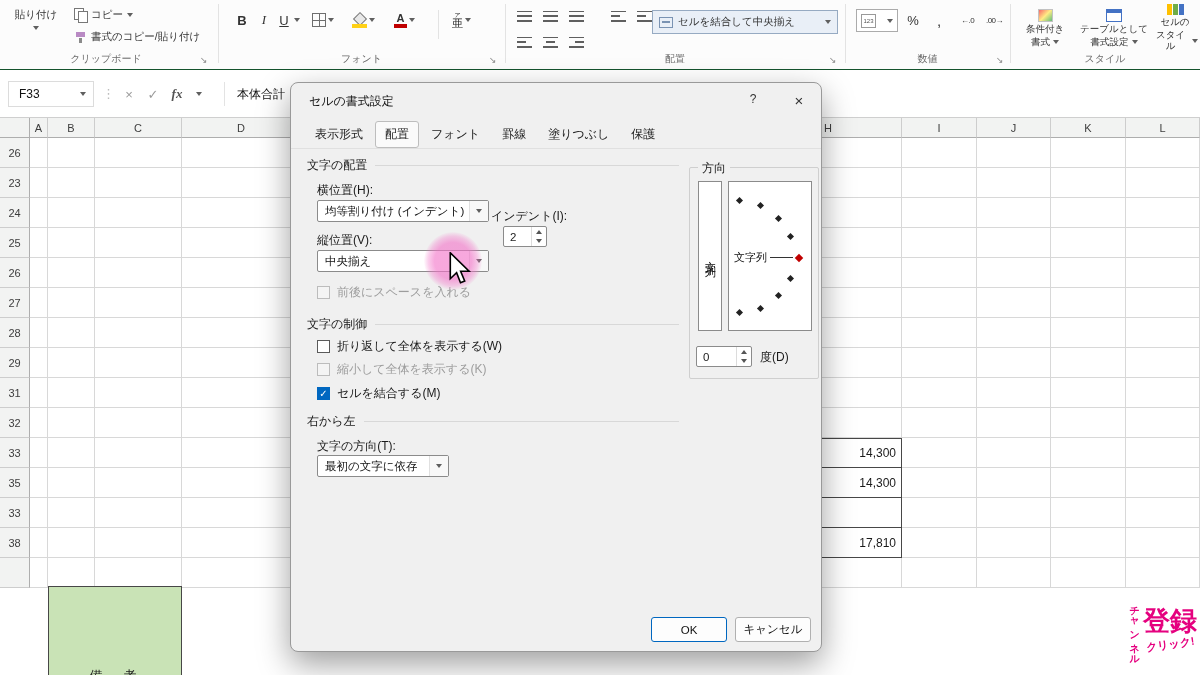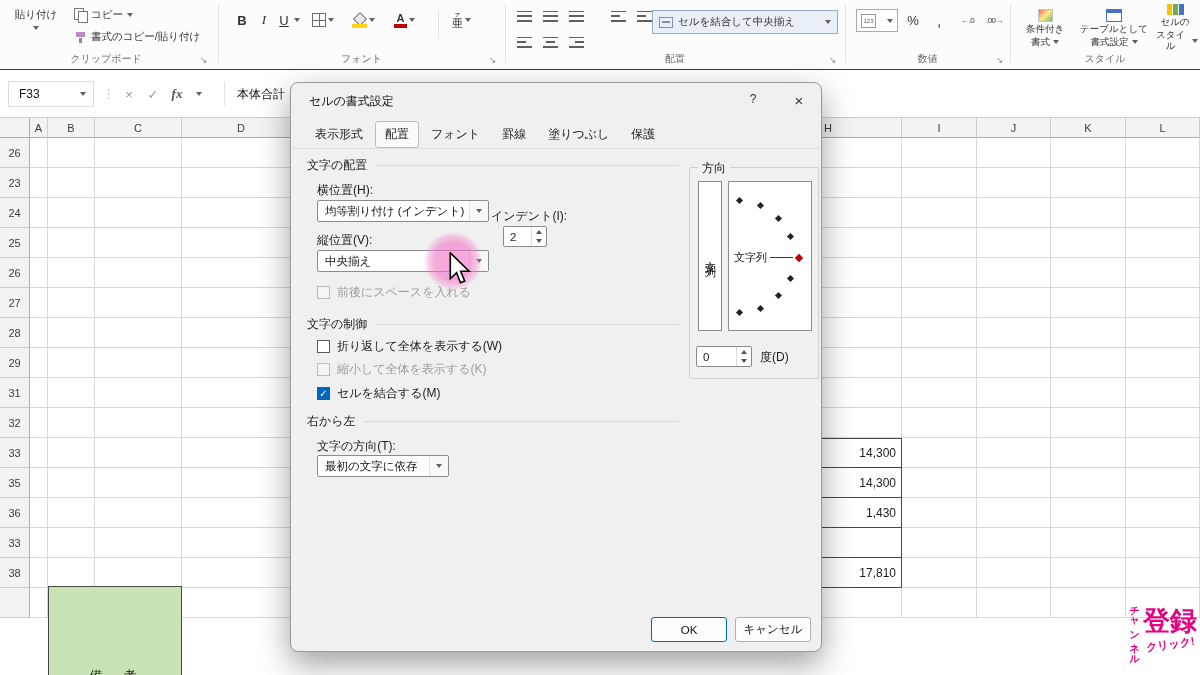--- a/index.html
+++ b/index.html
@@ -501,35 +501,20 @@
           <div class="cell" style="width: 149px;"></div>
           <div class="cell" style="width: 151px;"></div>
           <div class="cell" style="width: 154px;"></div>
           <div class="cell num tb" style="width: 147px;">14,300</div>
           <div class="cell" style="width: 75px;"></div>
           <div class="cell" style="width: 74px;"></div>
           <div class="cell" style="width: 75px;"></div>
           <div class="cell" style="width: 74px;"></div>
         </div>
         <div class="grow">
-          <div class="rowh">36</div>
-          <div class="cell" style="width: 18px;"></div>
-          <div class="cell" style="width: 47px;"></div>
-          <div class="cell" style="width: 87px;"></div>
-          <div class="cell" style="width: 119px;"></div>
-          <div class="cell" style="width: 149px;"></div>
-          <div class="cell" style="width: 151px;"></div>
-          <div class="cell" style="width: 154px;"></div>
-          <div class="cell num tb" style="width: 147px;">1,430</div>
-          <div class="cell" style="width: 75px;"></div>
-          <div class="cell" style="width: 74px;"></div>
-          <div class="cell" style="width: 75px;"></div>
-          <div class="cell" style="width: 74px;"></div>
-        </div>
-        <div class="grow">
           <div class="rowh">33</div>
           <div class="cell" style="width: 18px;"></div>
           <div class="cell" style="width: 47px;"></div>
           <div class="cell" style="width: 87px;"></div>
           <div class="cell" style="width: 119px;"></div>
           <div class="cell" style="width: 149px;"></div>
           <div class="cell" style="width: 151px;"></div>
           <div class="cell" style="width: 154px;"></div>
           <div class="cell tb" style="width: 147px;"></div>
           <div class="cell" style="width: 75px;"></div>

